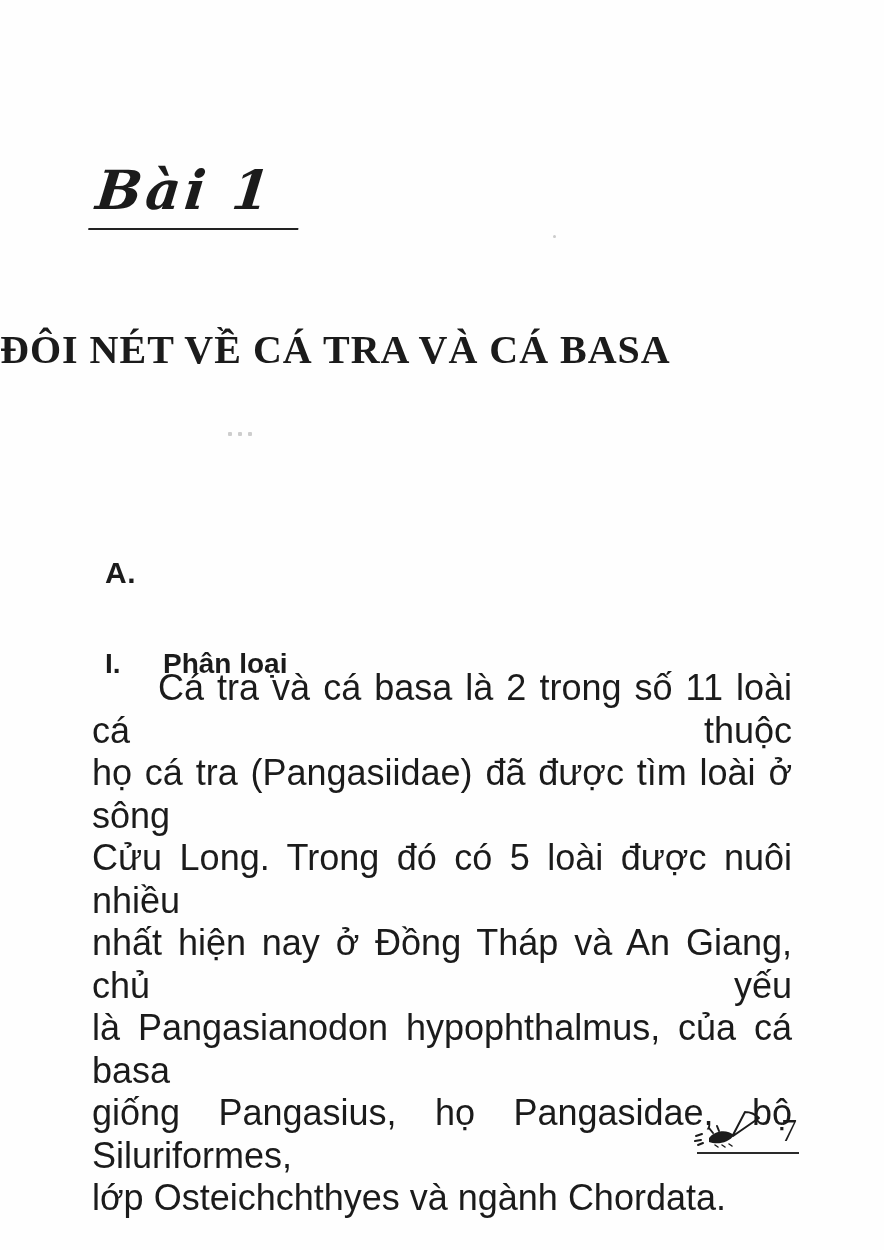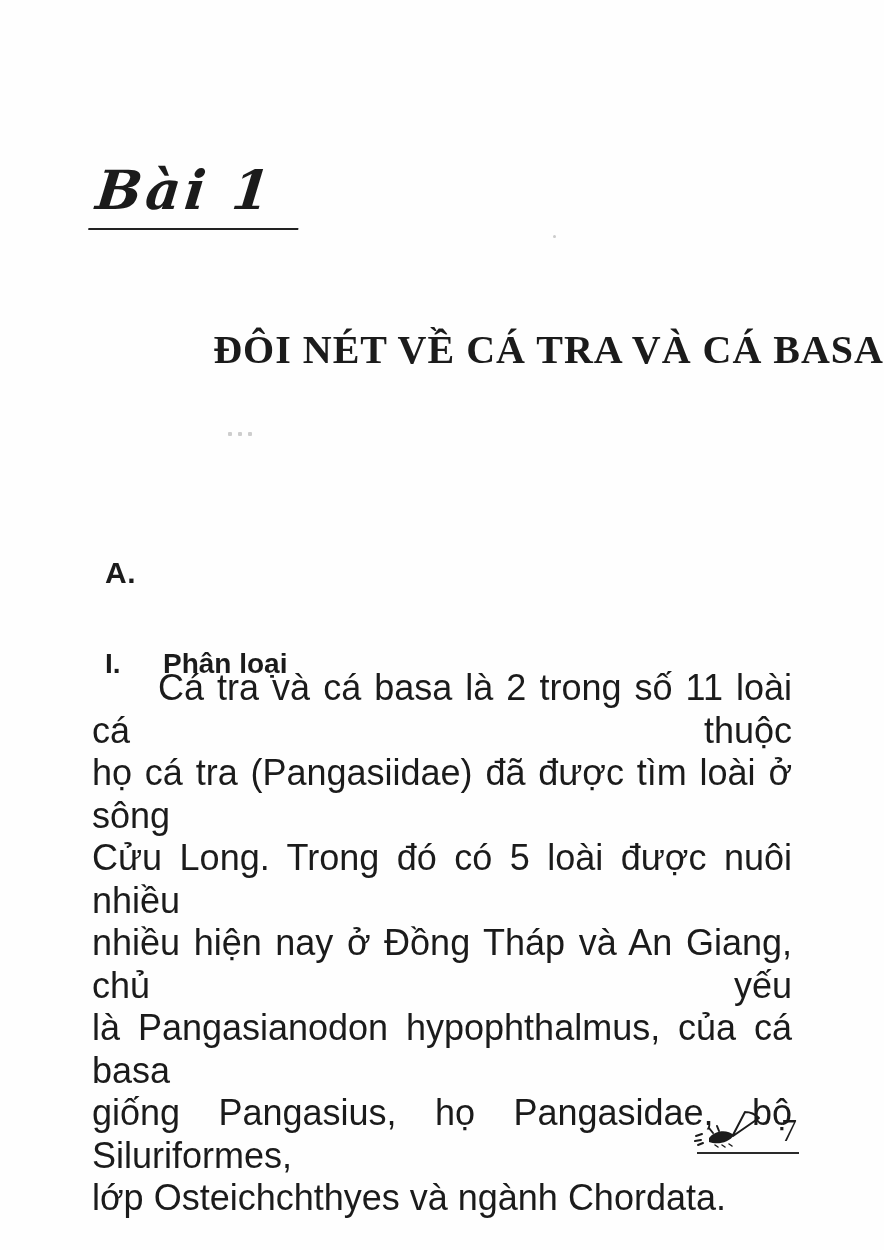--- a/index.html
+++ b/index.html
@@ -29,21 +29,21 @@
     padding: 0 28px 6px 4px;
     border-bottom: 2px solid #222;
   }
 
   
   .chapter-title {
     position: absolute;
     top: 326px;
     left: 0;
     width: 100%;
-    text-align: right;
+    text-align: left;
     font-family: "Liberation Serif", serif;
     font-weight: bold;
     font-size: 40px;
     letter-spacing: 1px;
     line-height: 1.2;
   }
 
   
   .heading-row {
     position: absolute;
@@ -143,21 +143,21 @@
 
   <div class="heading-row subsection-heading">
     <span class="marker">I.</span>
     <span class="text">Phân loại</span>
   </div>
 
   <div class="body-paragraph">
     <div class="body-line first">Cá tra và cá basa là 2 trong số 11 loài cá thuộc</div>
     <div class="body-line">họ cá tra (Pangasiidae) đã được tìm loài ở sông</div>
     <div class="body-line">Cửu Long. Trong đó có 5 loài được nuôi nhiều</div>
-    <div class="body-line">nhiều hiện nay ở Đồng Tháp và An Giang, chủ yếu</div>
+    <div class="body-line">nhất hiện nay ở Đồng Tháp và An Giang, chủ yếu</div>
     <div class="body-line">là Pangasianodon hypophthalmus, của cá basa</div>
     <div class="body-line">giống Pangasius, họ Pangasidae, bộ Siluriformes,</div>
     <div class="body-line last">lớp Osteichchthyes và ngành Chordata.</div>
   </div>
 
   <div class="footer-group">
     <svg class="fish-doodle" width="70" height="44" viewBox="0 0 70 44" fill="none">
 
       <path d="M3 30 L9 28 M2 35 L8 34 M5 39 L10 37" stroke="#1b1b1b" stroke-width="2" stroke-linecap="round"></path>
 

